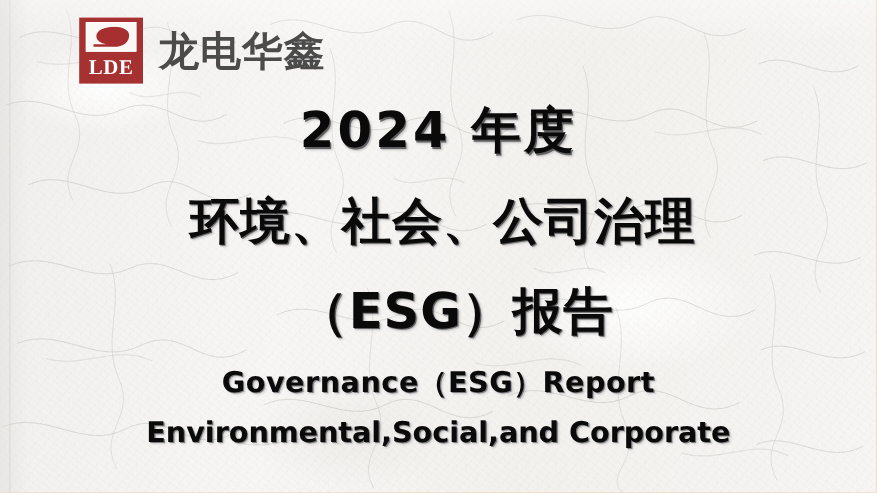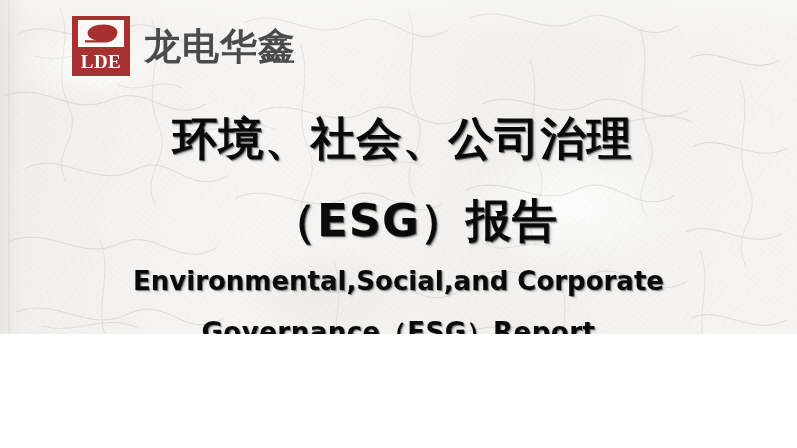--- a/index.html
+++ b/index.html
@@ -5,21 +5,21 @@
 <style>
   html, body {
     margin: 0;
     padding: 0;
     background: #ffffff;
   }
 
   #page {
     position: relative;
     width: 797px;
-    height: 334px;
+    height: 448px;
     overflow: hidden;
     background-color: #f97316;
     font-family: "Liberation Sans", "DejaVu Sans", sans-serif;
   }
 
   
   .paper-base {
     position: absolute;
     inset: 0;
     background-color: #f4f3f1;
@@ -224,19 +224,20 @@
                    M19.0 3.4 C13.2 3.4 9.0 5.6 9.0 9.0 C9.0 11.4 11.4 13.0 14.6 13.4
                    C11.0 12.6 9.9 10.6 10.6 8.4 C11.5 5.6 15.2 3.9 19.0 3.4 Z" fill="#a82f2f"></path>
         </svg>
       </div>
       <div class="logo-letters">LDE</div>
     </div>
     <div class="logo-wordmark">龙电华鑫</div>
   </div>
 
   <div class="title-stack">
+    <div class="cjk-title cjk-line-1">2024 年度</div>
     <div class="cjk-title cjk-line-2">环境、社会、公司治理</div>
     <div class="cjk-title cjk-line-3">（ESG）报告</div>
+    <div class="en-title en-line-2">Governance（ESG）Report</div>
     <div class="en-title en-line-1">Environmental,Social,and Corporate</div>
-    <div class="en-title en-line-2">Governance（ESG）Report</div>
   </div>
 
 </div>
 
 </body></html>

